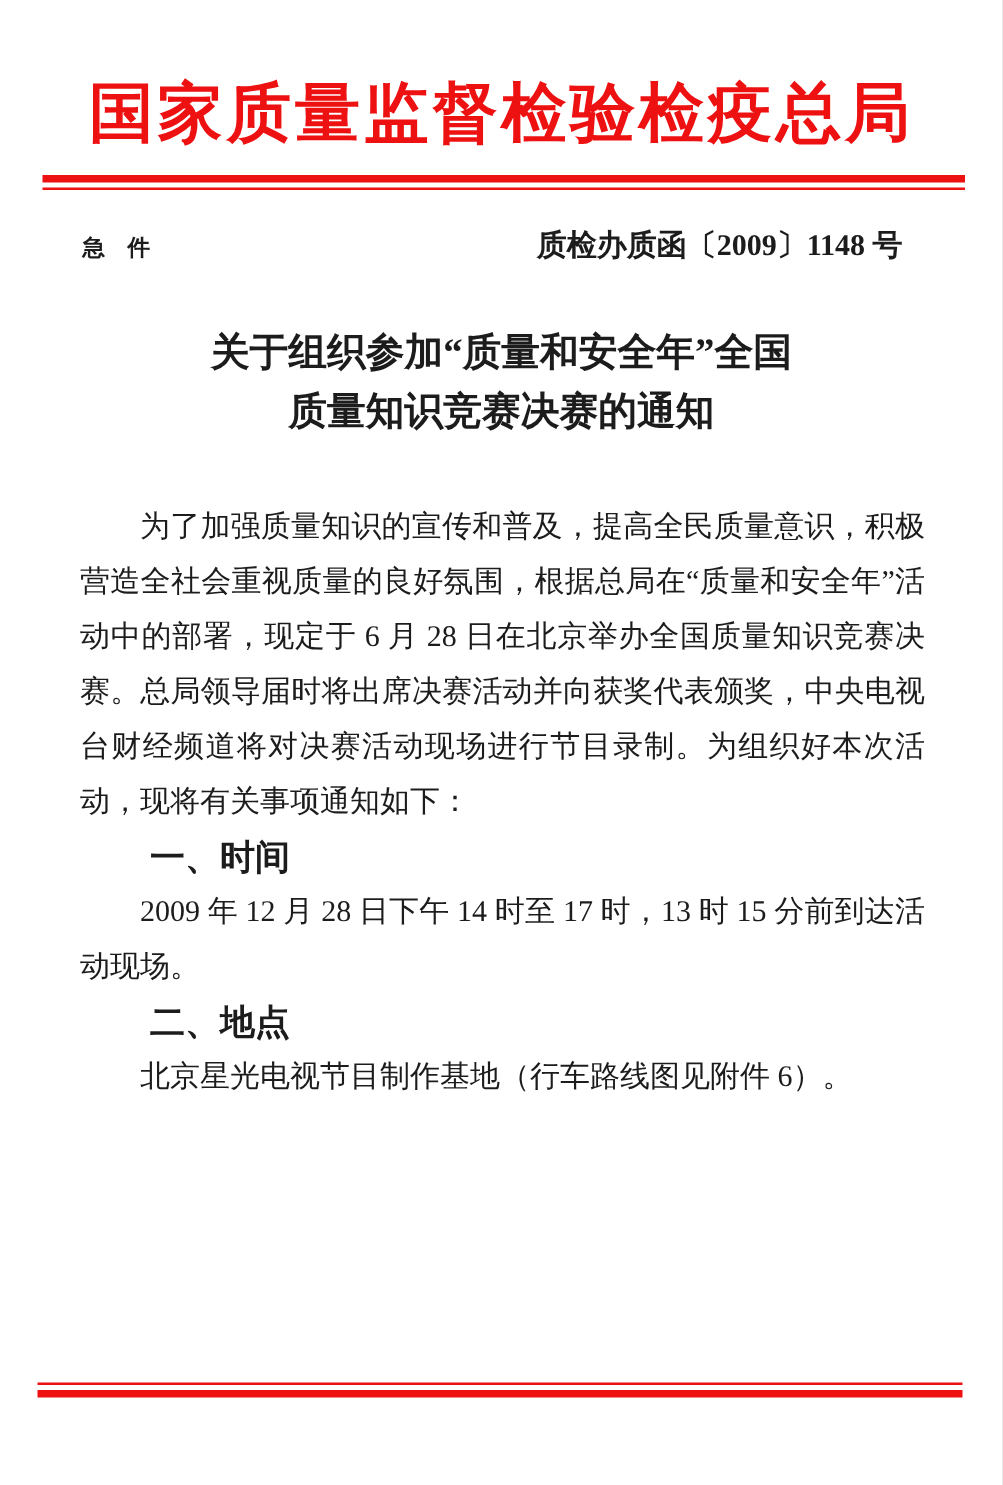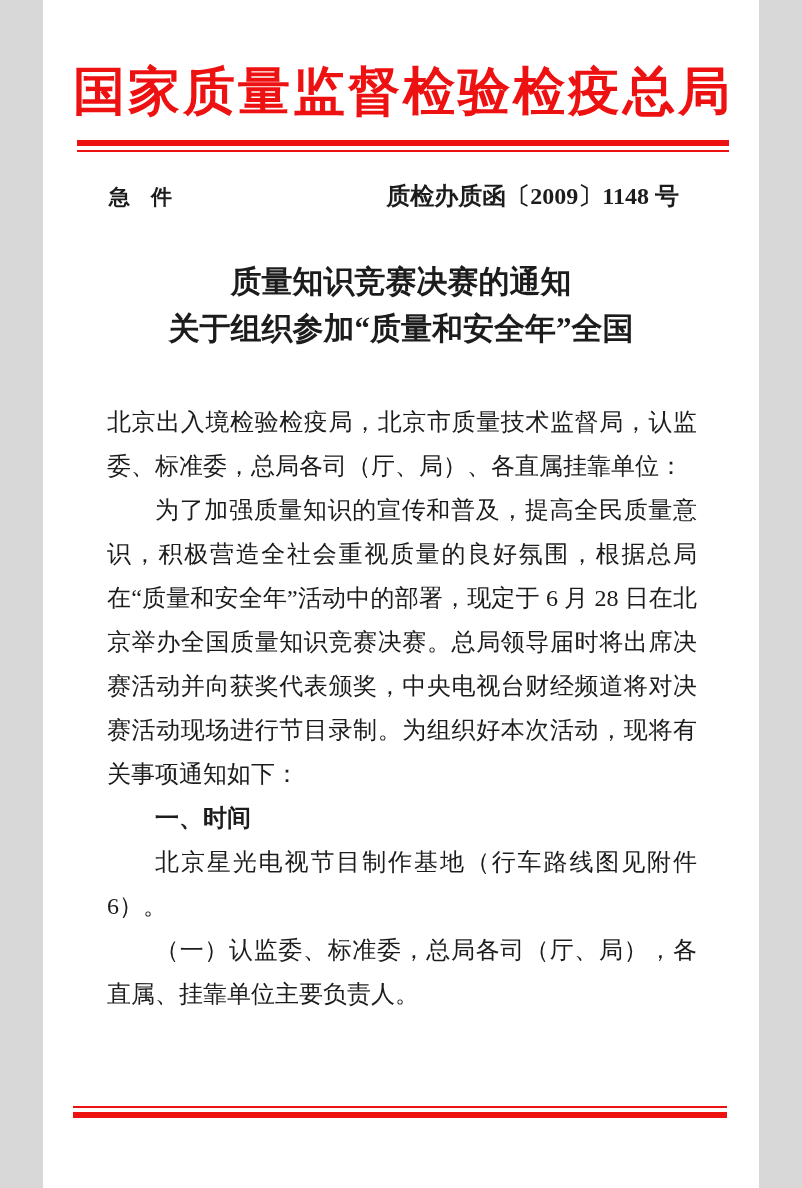--- a/index.html
+++ b/index.html
@@ -2,21 +2,21 @@
 <html><head>
 <meta charset="utf-8">
 <style>
   html, body {
     margin: 0;
     padding: 0;
     background: #d8d8d8;
   }
   .page {
     position: relative;
-    width: 716px;
+    width: 802px;
     height: 1188px;
     margin: 0 auto;
     background: #ffffff;
     overflow: hidden;
     font-family: "Liberation Serif", serif;
     color: #1c1c1c;
   }
   
   .agency-name {
     margin: 60px 30px 0 30px;
@@ -44,21 +44,21 @@
   
   .meta-row {
     display: flex;
     justify-content: space-between;
     align-items: baseline;
     margin: 28px 80px 0 66px;
   }
   .urgency {
     font-family: "Liberation Sans", "DejaVu Sans", sans-serif;
     font-weight: bold;
-    font-size: 21px;
+    font-size: 18px;
   }
   .doc-number {
     font-family: "Liberation Serif", "DejaVu Serif", serif;
     font-size: 24px;
     font-weight: bold;
   }
   
   .doc-title {
     margin-top: 46px;
     text-align: center;
@@ -78,21 +78,21 @@
     margin: 0;
   }
   .para-indent {
     text-indent: 2em;
   }
   .section-heading {
     margin: 0;
     text-indent: 2em;
     font-family: "Liberation Sans", "DejaVu Sans", sans-serif;
     font-weight: bold;
-    font-size: 24px;
+    font-size: 28px;
     line-height: 44px;
   }
   
   .footer-rule {
     position: absolute;
     left: 30px;
     right: 32px;
     top: 1106px;
   }
   .footer-rule .rule-thin {
@@ -116,33 +116,33 @@
     <div class="rule-thick"></div>
     <div class="rule-thin"></div>
   </div>
 
   <div class="meta-row">
     <span class="urgency">急　件</span>
     <span class="doc-number">质检办质函〔2009〕1148 号</span>
   </div>
 
   <div class="doc-title">
+    <div>关于组织参加“质量和安全年”全国</div>
     <div>质量知识竞赛决赛的通知</div>
-    <div>关于组织参加“质量和安全年”全国</div>
   </div>
 
   <div class="doc-body">
-    <p>北京出入境检验检疫局，北京市质量技术监督局，认监委、标准委，总局各司（厅、局）、各直属挂靠单位：</p>
     <p class="para-indent">为了加强质量知识的宣传和普及，提高全民质量意识，积极营造全社会重视质量的良好氛围，根据总局在“质量和安全年”活动中的部署，现定于 6 月 28 日在北京举办全国质量知识竞赛决赛。总局领导届时将出席决赛活动并向获奖代表颁奖，中央电视台财经频道将对决赛活动现场进行节目录制。为组织好本次活动，现将有关事项通知如下：</p>
 
     <h2 class="section-heading">一、时间</h2>
+    <p class="para-indent">2009 年 12 月 28 日下午 14 时至 17 时，13 时 15 分前到达活动现场。</p>
 
+    <h2 class="section-heading">二、地点</h2>
     <p class="para-indent">北京星光电视节目制作基地（行车路线图见附件 6）。</p>
 
-    <p class="para-indent">（一）认监委、标准委，总局各司（厅、局），各直属、挂靠单位主要负责人。</p>
   </div>
 
   <div class="footer-rule">
     <div class="rule-thin"></div>
     <div class="rule-thick"></div>
   </div>
 
 </div>
 
 </body></html>

